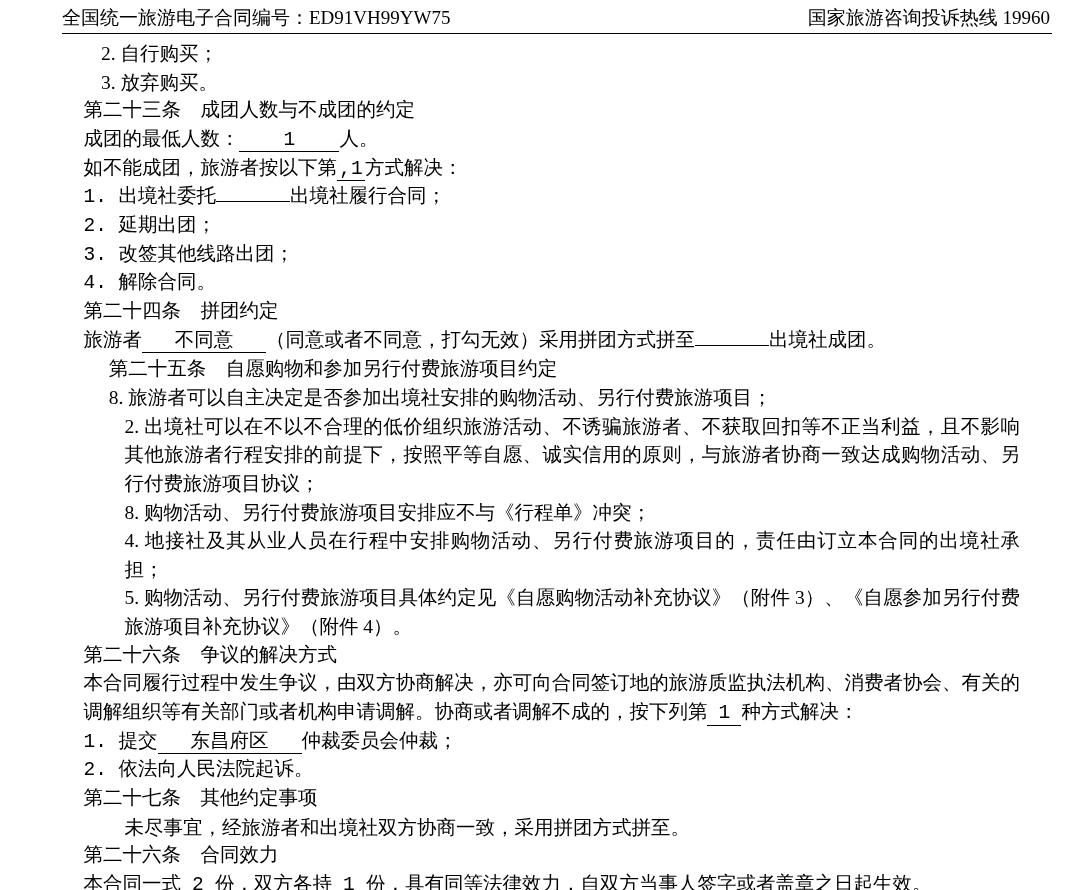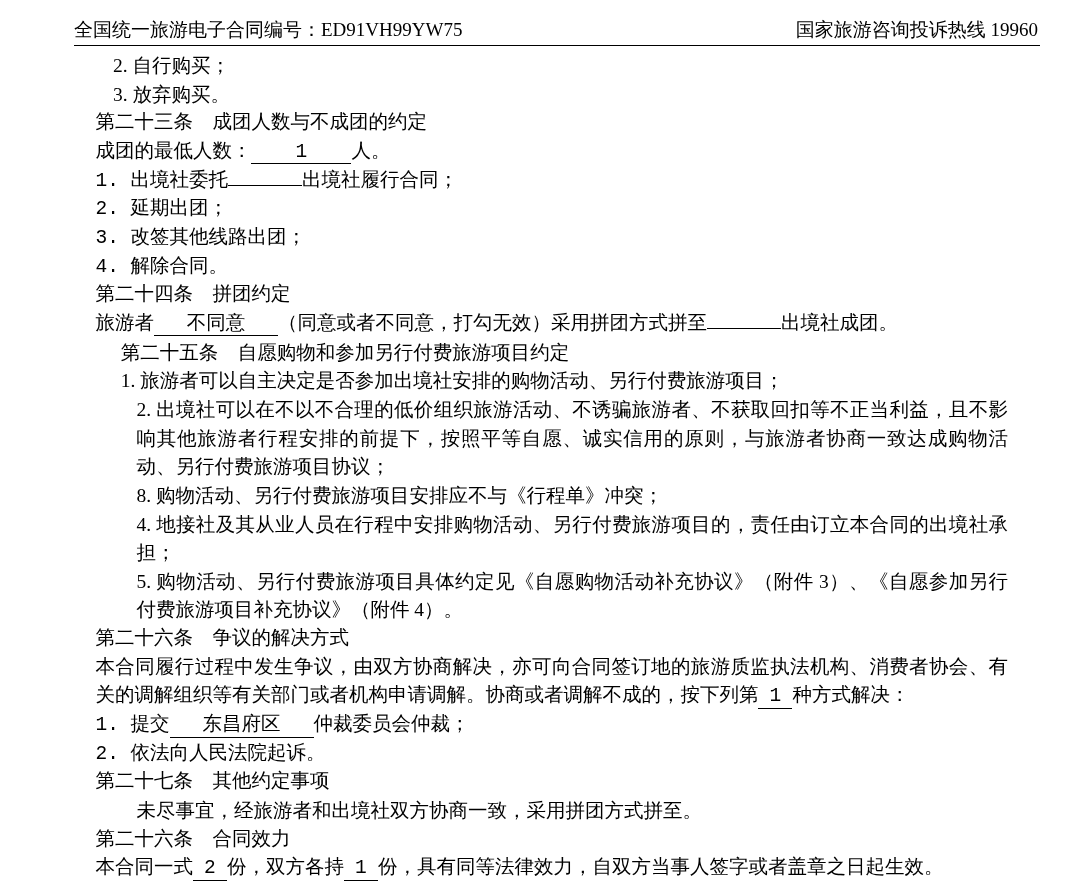--- a/index.html
+++ b/index.html
@@ -14,21 +14,21 @@
     color: #000000;
     font-size: 19px;
     line-height: 1.0;
     overflow: hidden;
   }
   .page {
     position: relative;
     width: 1080px;
     height: 890px;
     box-sizing: border-box;
-    padding: 12px;
+    padding: 0;
   }
   .header {
     display: flex;
     justify-content: space-between;
     align-items: flex-end;
     padding: 8px 30px 4px 62px;
     font-size: 19px;
   }
   .header-left {
     white-space: nowrap;
@@ -87,35 +87,38 @@
 
     <p class="p ind1">2. 自行购买；</p>
     <p class="p ind1">3. 放弃购买。</p>
 
     <p class="p ind-sm">第二十三条　成团人数与不成团的约定</p>
 
     <p class="p ind-sm">
       <span>成团的最低人数：</span><span class="fill fill-w1">1</span><span>人。</span>
     </p>
 
+    <p class="p ind-sm">
+      <span>如不能成团，旅游者按以下第</span><span class="fill fill-w2">,1</span><span>方式解决：</span>
+    </p>
 
     <p class="p ind-sm">
       <span>1. 出境社委托</span><span class="fill fill-w5"></span><span>出境社履行合同；</span>
     </p>
     <p class="p ind-sm">2. 延期出团；</p>
     <p class="p ind-sm">3. 改签其他线路出团；</p>
     <p class="p ind-sm">4. 解除合同。</p>
 
     <p class="p ind-sm">第二十四条　拼团约定</p>
     <p class="p ind-sm">
       <span>旅游者</span><span class="fill fill-w4">不同意</span><span>（同意或者不同意，打勾无效）采用拼团方式拼至</span><span class="fill fill-w5"></span><span>出境社成团。</span>
     </p>
 
     <p class="p ind-lg">第二十五条　自愿购物和参加另行付费旅游项目约定</p>
-    <p class="p ind-lg">1. 旅游者可以自主决定是否参加出境社安排的购物活动、另行付费旅游项目；</p>
+    <p class="p ind-lg">8. 旅游者可以自主决定是否参加出境社安排的购物活动、另行付费旅游项目；</p>
     <p class="p ind-xl">2. 出境社可以在不以不合理的低价组织旅游活动、不诱骗旅游者、不获取回扣等不正当利益，且不影响其他旅游者行程安排的前提下，按照平等自愿、诚实信用的原则，与旅游者协商一致达成购物活动、另行付费旅游项目协议；</p>
     <p class="p ind-xl">8. 购物活动、另行付费旅游项目安排应不与《行程单》冲突；</p>
     <p class="p ind-xl">4. 地接社及其从业人员在行程中安排购物活动、另行付费旅游项目的，责任由订立本合同的出境社承担；</p>
     <p class="p ind-xl">5. 购物活动、另行付费旅游项目具体约定见《自愿购物活动补充协议》（附件 3）、《自愿参加另行付费旅游项目补充协议》（附件 4）。</p>
 
     <p class="p ind-sm">第二十六条　争议的解决方式</p>
     <p class="p ind-sm">
       <span>本合同履行过程中发生争议，由双方协商解决，亦可向合同签订地的旅游质监执法机构、消费者协会、有关的调解组织等有关部门或者机构申请调解。协商或者调解不成的，按下列第</span><span class="fill fill-w7">1</span><span>种方式解决：</span>
     </p>
     <p class="p ind-sm">

